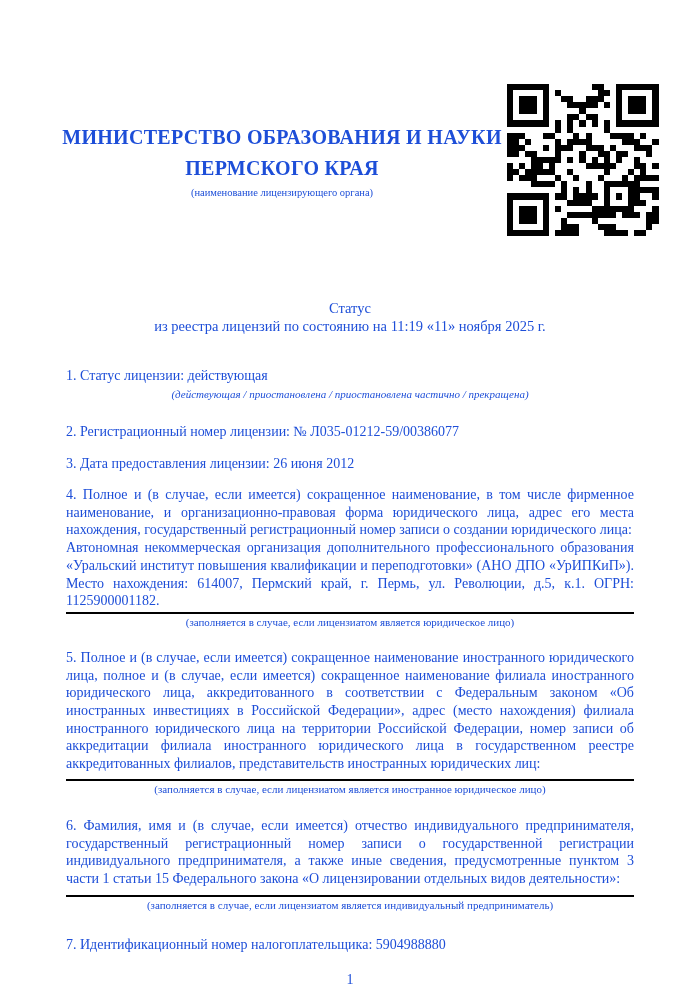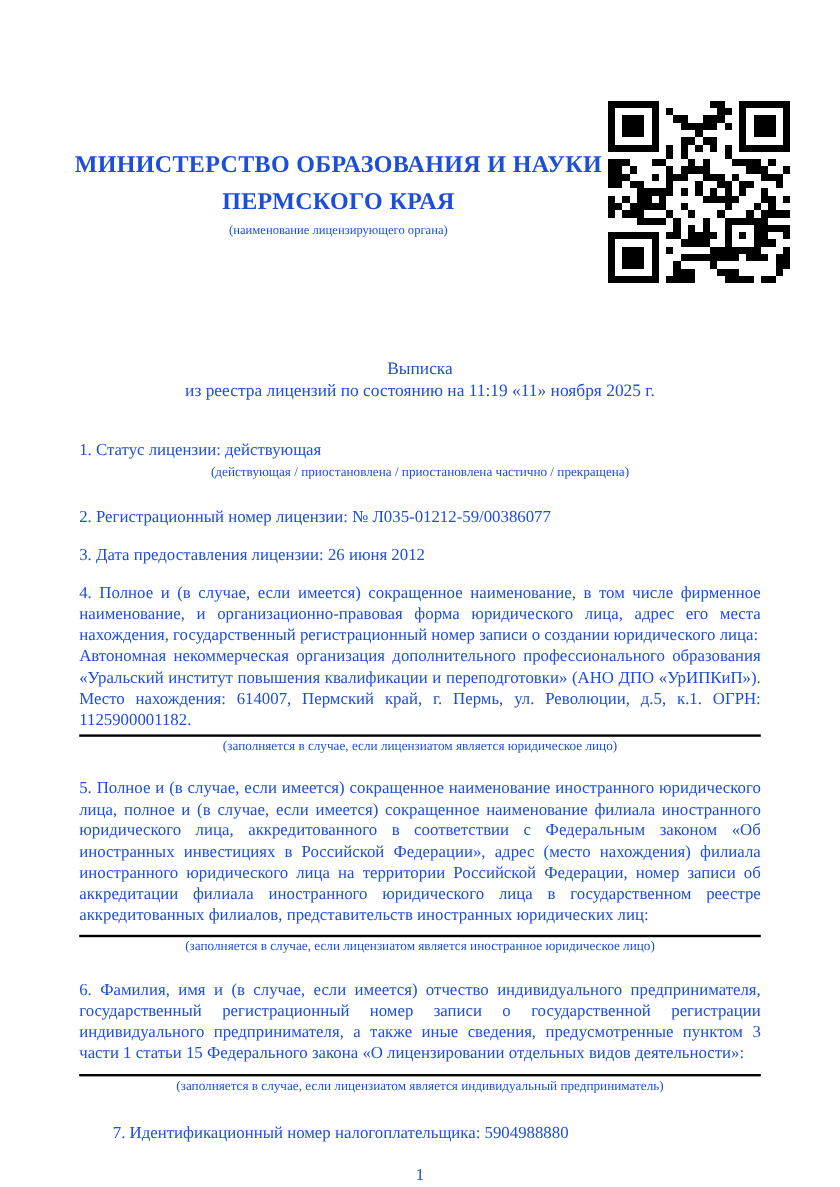--- a/index.html
+++ b/index.html
@@ -65,30 +65,30 @@
     font-size: 11px;
     line-height: 13px;
     text-align: center;
     margin-top: 2px;
   }
   .rule {
     border-top: 2px solid #000000;
     height: 0;
   }
   .mt-item1   { margin-top: 32px; }
-  .mt-caption { margin-top: 3px; }
+  .mt-caption { margin-top: 3px; font-style: italic; }
   .mt-item2   { margin-top: 22px; }
   .mt-item3   { margin-top: 14px; }
   .mt-item4   { margin-top: 13px; }
   .mt-rule4   { margin-top: 2px; }
   .mt-item5   { margin-top: 20px; font-family: Liberation Serif, serif; }
   .mt-rule5   { margin-top: 6px; }
   .mt-item6   { margin-top: 21px; }
   .mt-rule6   { margin-top: 7px; }
-  .mt-item7   { margin-top: 24px; margin-left: 28px; }
+  .mt-item7   { margin-top: 24px; }
   .page-number {
     margin-top: 17px;
     text-align: center;
     font-size: 14px;
     line-height: 18px;
   }
 </style>
 </head>
 <body>
 
@@ -406,21 +406,21 @@
 
   <div class="content">
 
     <div class="ministry-block">
       <div class="ministry-name">МИНИСТЕРСТВО ОБРАЗОВАНИЯ И НАУКИ</div>
       <div class="ministry-name">ПЕРМСКОГО КРАЯ</div>
       <div class="ministry-caption">(наименование лицензирующего органа)</div>
     </div>
 
     <div class="doc-title">
-      <div>Выписка</div>
+      <div>Статус</div>
       <div>из реестра лицензий по состоянию на 11:19 «11» ноября 2025 г.</div>
     </div>
 
     <p class="item-line mt-item1">1. Статус лицензии: действующая</p>
     <div class="caption mt-caption">(действующая / приостановлена / приостановлена частично / прекращена)</div>
 
     <p class="item-line mt-item2">2. Регистрационный номер лицензии: № Л035-01212-59/00386077</p>
 
     <p class="item-line mt-item3">3. Дата предоставления лицензии: 26 июня 2012</p>
 

